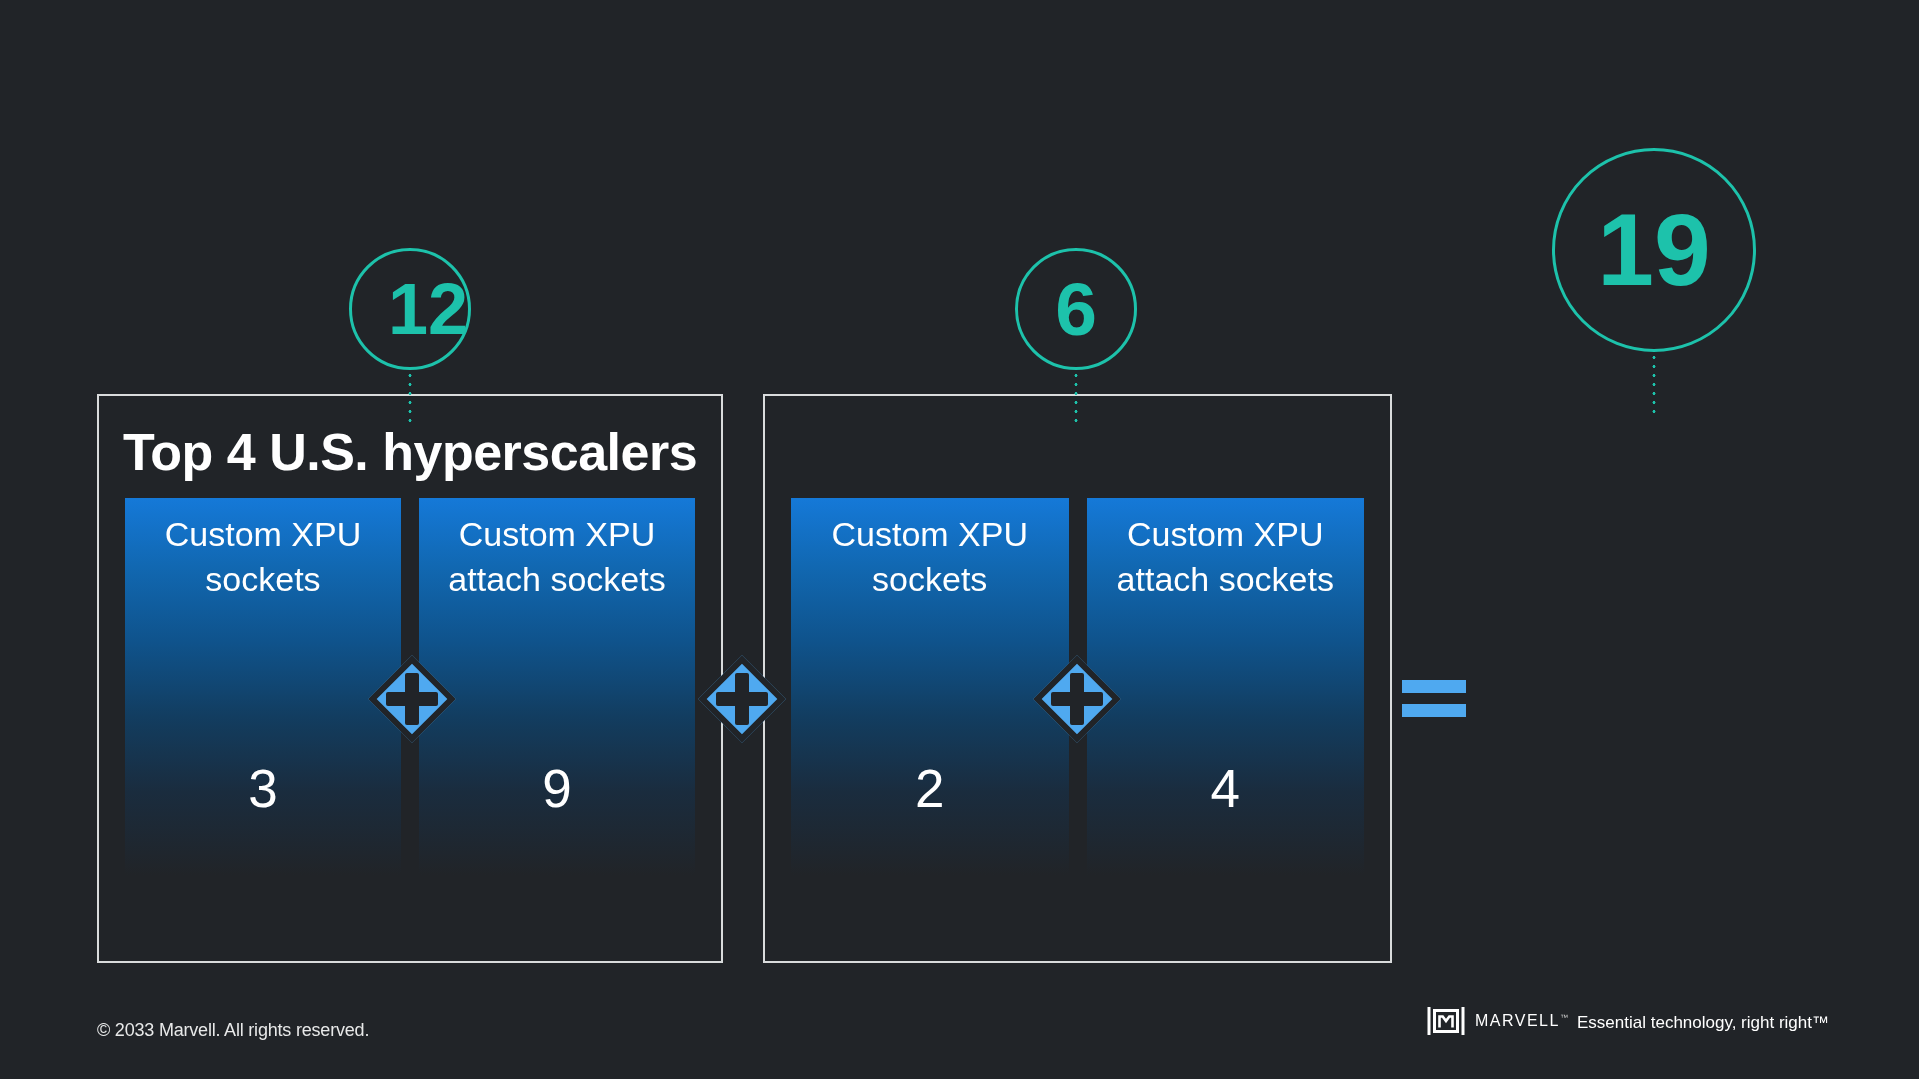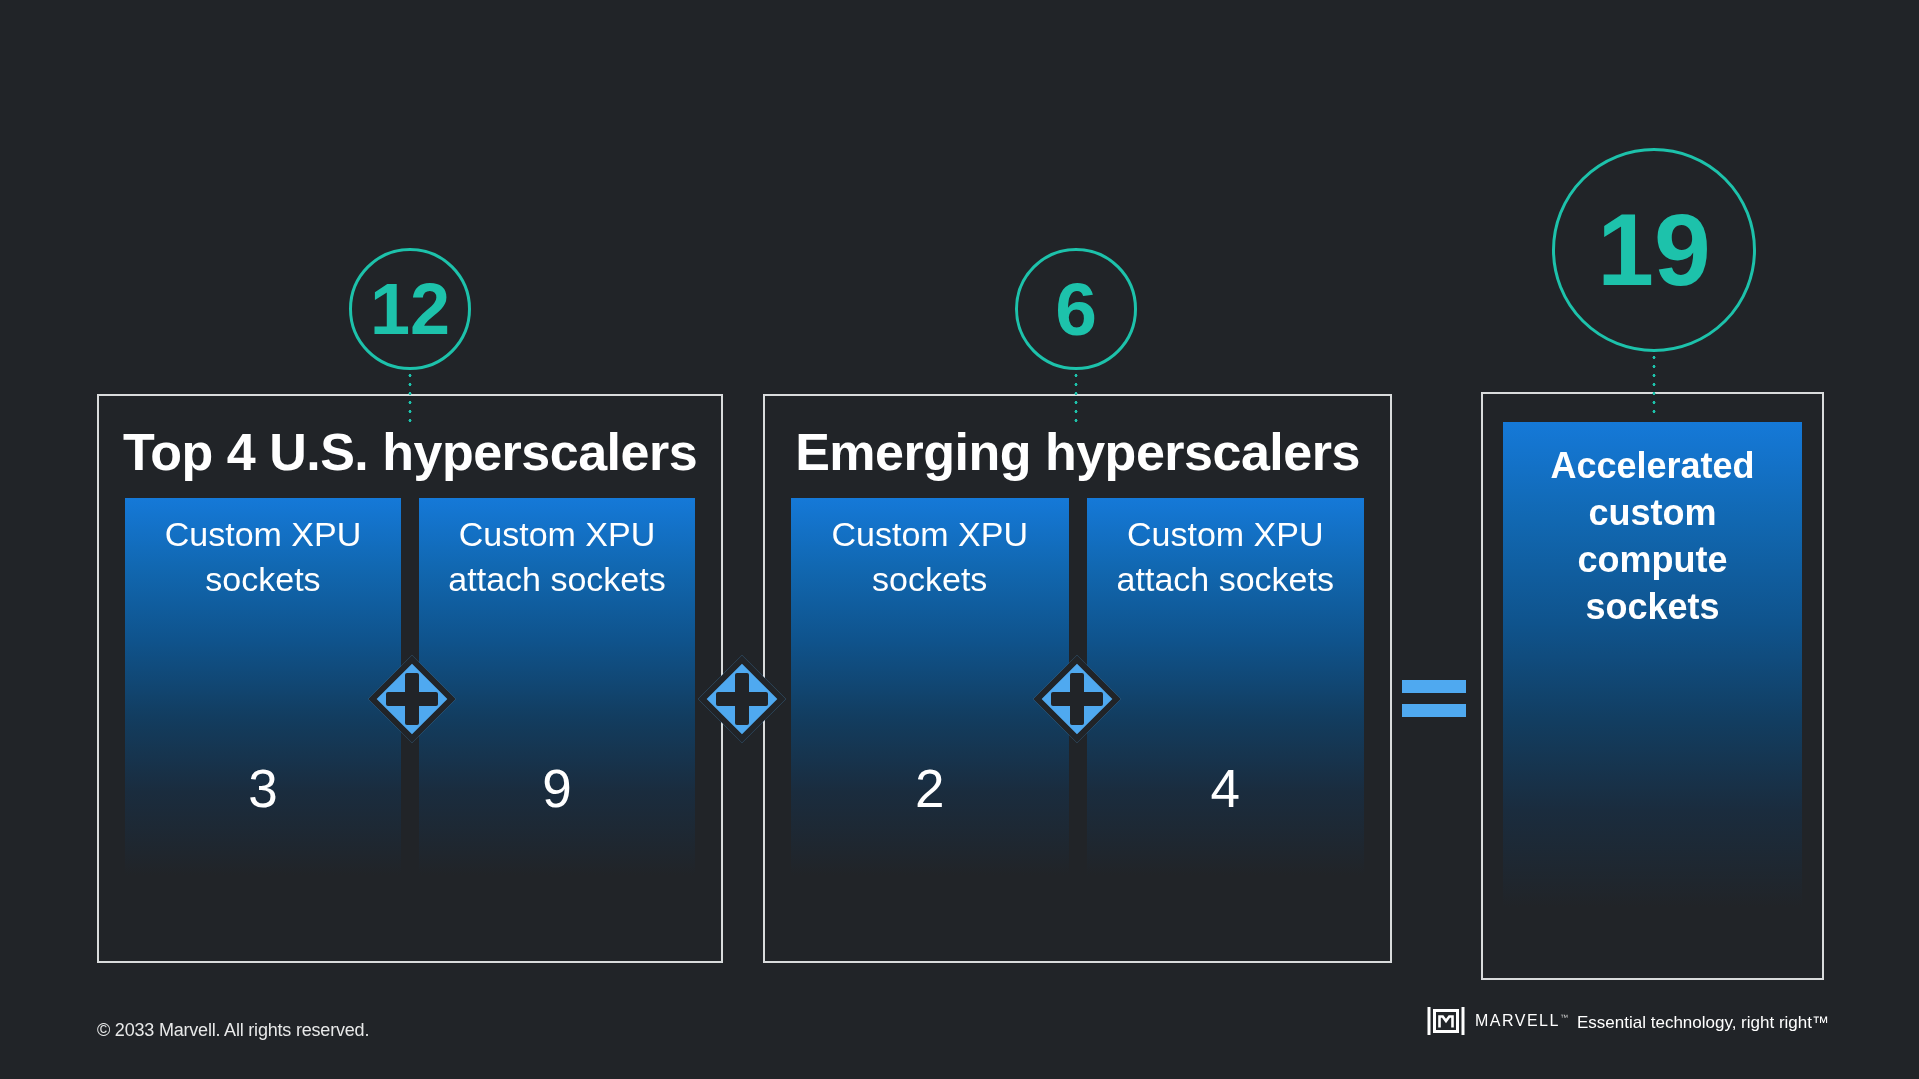--- a/index.html
+++ b/index.html
@@ -18,21 +18,21 @@
   .title{
     position:absolute;left:97px;top:62px;
     font-size:66px;font-weight:400;letter-spacing:-1px;color:var(--text);
   }
   
   .badge{
     position:absolute;border:3px solid var(--teal);border-radius:50%;
     display:flex;align-items:center;justify-content:center;
     color:var(--teal);font-weight:700;
   }
-  .badge-12{left:349px;top:248px;width:122px;height:122px;font-size:72px;}
+  .badge-12{left:349px;top:248px;width:122px;height:122px;font-size:72px;justify-content:flex-end;}
   .badge-6{left:1015px;top:248px;width:122px;height:122px;font-size:75px;}
   .badge-18{left:1552px;top:148px;width:204px;height:204px;font-size:102px;}
   
   .dots{
     position:absolute;width:4px;z-index:5;
     background-image:radial-gradient(circle at 2px 2.5px, var(--teal) 1.4px, rgba(0,0,0,0) 1.6px);
     background-size:4px 9px;background-repeat:repeat-y;
   }
   .dots-1{left:408px;top:373px;height:52px;}
   .dots-2{left:1074px;top:373px;height:52px;}
@@ -134,38 +134,32 @@
         <div class="card-value">3</div>
       </div>
       <div class="card">
         <div class="card-label">Custom XPU attach sockets</div>
         <div class="card-value">9</div>
       </div>
     </div>
   </div>
 
   <div class="gbox gbox-2">
-    <div class="gbox-heading">Emerging hyperscalers</div>
     <div class="cards-row">
       <div class="card">
         <div class="card-label">Custom XPU sockets</div>
         <div class="card-value">2</div>
       </div>
       <div class="card">
         <div class="card-label">Custom XPU attach sockets</div>
         <div class="card-value">4</div>
       </div>
     </div>
   </div>
 
-  <div class="gbox gbox-3">
-    <div class="result-card">
-      <div class="result-label">Accelerated custom compute sockets</div>
-    </div>
-  </div>
 
   <div class="op-plus plus-1">
     <div class="shape"></div>
     <div class="bar-h"></div>
     <div class="bar-v"></div>
   </div>
   <div class="op-plus plus-2">
     <div class="shape"></div>
     <div class="bar-h"></div>
     <div class="bar-v"></div>

